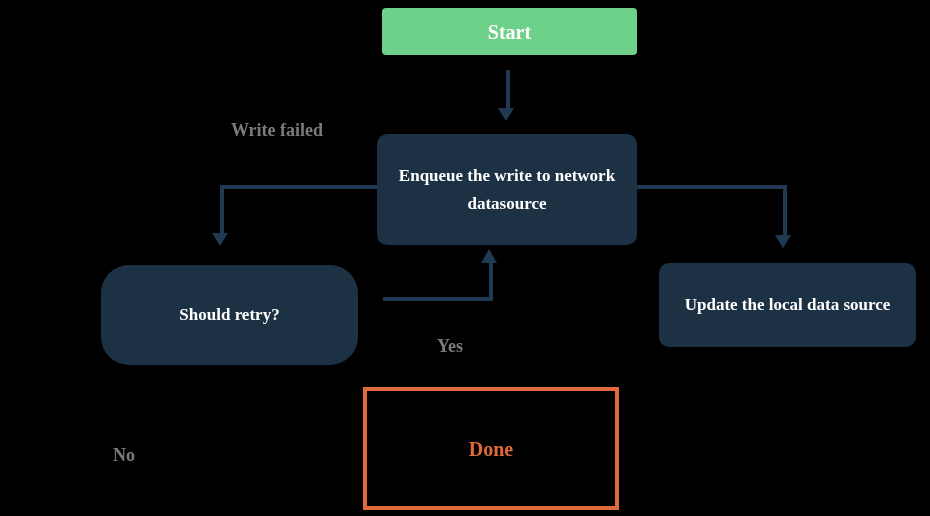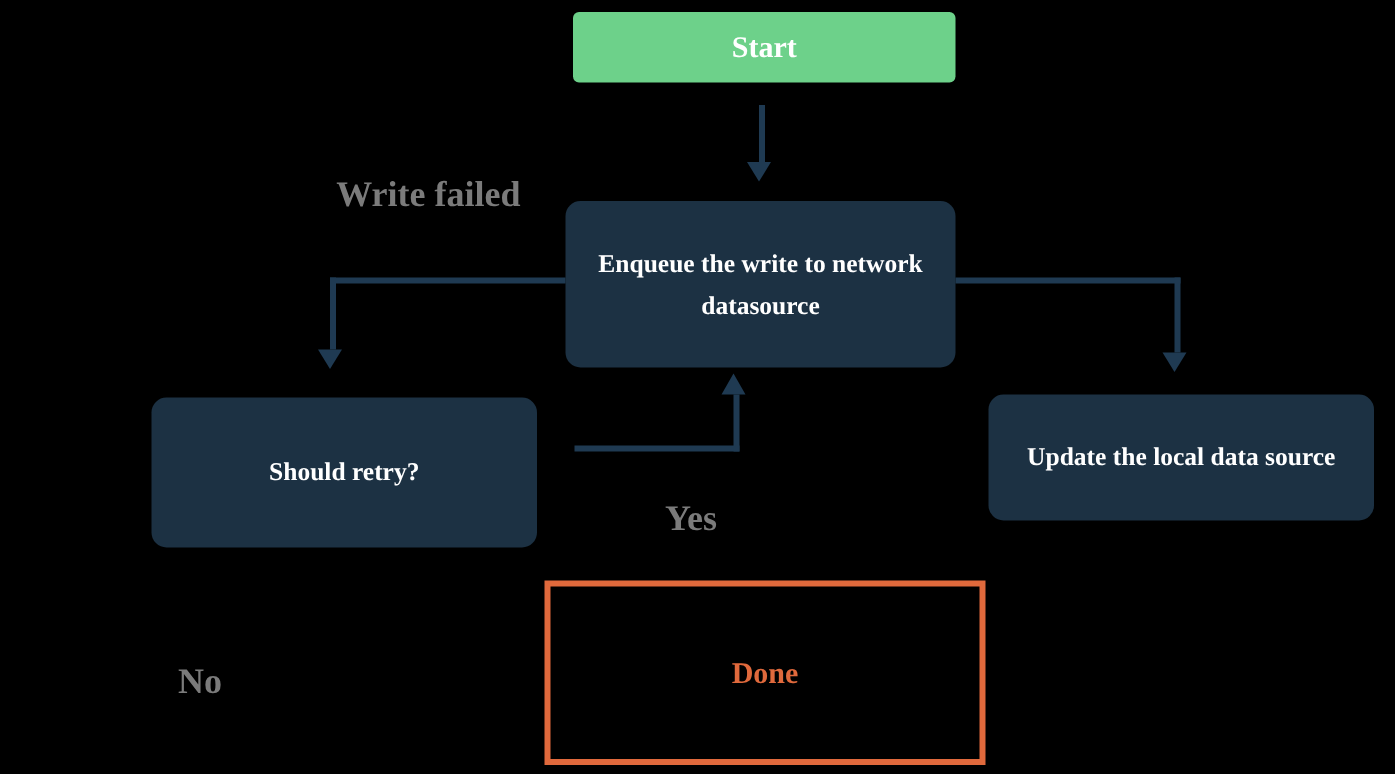--- a/index.html
+++ b/index.html
@@ -28,37 +28,37 @@
     color:var(--node-text);
     font-size:17px;
     line-height:28px;
   }
   .node-dark{background:var(--node-fill);border-radius:10px;}
   .node-start{
     left:382px;top:8px;width:255px;height:47px;
     background:var(--start-fill);border-radius:4px;font-size:20px;
   }
   .node-enqueue{left:377px;top:134px;width:260px;height:111px;padding:0 20px;}
-  .node-should-retry{left:101px;top:265px;width:257px;height:100px;}
+  .node-should-retry{left:101px;top:265px;width:257px;height:100px;border-radius:28px;}
   .node-update-local{left:659px;top:263px;width:257px;height:84px;padding:0 18px;}
   .node-done{
-    left:363px;top:387px;width:294px;height:123px;
+    left:363px;top:387px;width:256px;height:123px;
     border:4px solid var(--done-accent);
     color:var(--done-accent);
     background:transparent;
     border-radius:0;
     font-size:20px;
   }
   .edge-label{
     position:absolute;
     color:var(--edge-label);
     font-weight:bold;
-    font-size:24px;
+    font-size:18px;
     line-height:28px;
-    text-align:right;
+    text-align:center;
   }
   .label-write-failed{left:207px;top:116px;width:140px;}
   .label-write-succeeded{left:675px;top:113px;width:160px;}
   .label-yes{left:422px;top:332px;width:56px;}
   .label-no{left:100px;top:441px;width:48px;}
   .seg{position:absolute;background:var(--arrow);}
   .head{position:absolute;width:0;height:0;}
   .head-down{border-left:8px solid transparent;border-right:8px solid transparent;border-top:13px solid var(--arrow);}
   .head-up{border-left:8px solid transparent;border-right:8px solid transparent;border-bottom:14px solid var(--arrow);}
   

